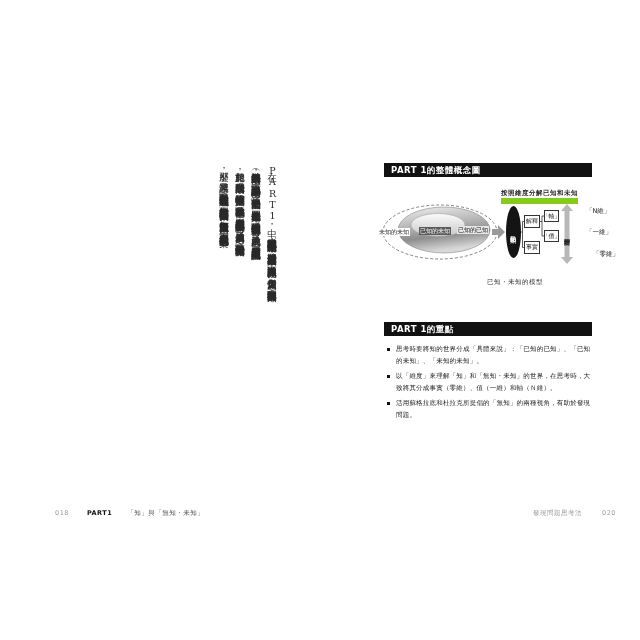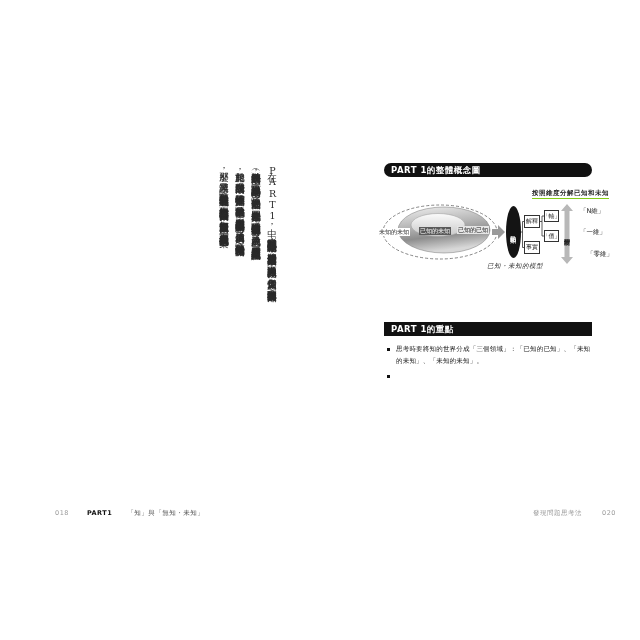--- a/index.html
+++ b/index.html
@@ -14,43 +14,43 @@
   .footer-left{left:55px;}
   .footer-left .pagenum{color:#999;}
   .footer-left .partlabel{margin-left:18px;font-weight:bold;color:#111;}
   .footer-left .chaptitle{margin-left:15px;color:#555;}
   .footer-right{left:533px;color:#999;}
   .footer-right .booktitle{margin-right:20px;color:#999;margin-top:41px;}
   
   .bar{position:absolute;left:384px;width:208px;height:14px;background:#111;
        color:#fff;font-weight:bold;font-size:8.5px;line-height:14px;
        padding-left:7px;box-sizing:border-box;letter-spacing:0.5px;}
-  .bar1{top:163px;border-radius:7px;} .bar2{top:322px;}
+  .bar1{top:163px;} .bar2{top:322px;}
   .diagram{position:absolute;left:375px;top:184px;width:228px;height:100px;}
   .diagram svg{position:absolute;left:0;top:0;}
   .dlabel{position:absolute;font-size:6.5px;line-height:8px;white-space:nowrap;color:#222;}
-  .dheading{left:126px;top:5px;font-weight:bold;border-bottom:1px solid #84cc16;
-            padding-bottom:1px;letter-spacing:0.5px;margin-left:31px;}
-  .dcaption{left:112px;top:78px;color:#333;letter-spacing:0.5px;font-style:italic;}
+  .dheading{left:126px;top:5px;font-weight:bold;border-bottom:6px solid #84cc16;
+            padding-bottom:1px;letter-spacing:0.5px;}
+  .dcaption{left:112px;top:94px;color:#333;letter-spacing:0.5px;}
   .lbl-uu{left:3px;top:44px;background:#fff;padding:0 1px;font-size:6px;}
   .lbl-ku{left:44px;top:43px;background:#5a5a5a;color:#fff;padding:0 1px;font-size:6px;}
   .lbl-kk{left:82px;top:42px;background:#e5e5e5;color:#111;padding:0 1px;font-size:6px;}
   .lens-text{position:absolute;left:132px;top:25px;width:13px;height:47px;
              writing-mode:vertical-rl;text-orientation:upright;color:#fff;
              font-size:6px;line-height:13px;text-align:center;letter-spacing:0.5px;}
   .dbox{position:absolute;box-sizing:border-box;border:1px solid #333;background:#fff;
         font-size:6px;display:flex;align-items:center;justify-content:center;color:#222;}
   .box-interp{left:149px;top:31px;width:16px;height:13px;}
   .box-fact{left:149px;top:57px;width:16px;height:13px;}
   .box-axis{left:169px;top:26px;width:15px;height:12px;}
   .box-value{left:169px;top:46px;width:15px;height:12px;}
   .arrow-text{position:absolute;left:186px;top:28px;width:12px;height:44px;
               writing-mode:vertical-rl;text-orientation:upright;color:#222;
               font-size:6px;line-height:12px;text-align:center;}
-  .dim{position:absolute;left:205px;font-size:6.5px;white-space:nowrap;color:#222;}
+  .dim{position:absolute;left:211px;font-size:6.5px;white-space:nowrap;color:#222;}
   .dim-n{top:23px;} .dim-one{top:44px;} .dim-zero{top:66px;margin-left:7px;}
   
   .points{position:absolute;left:386px;top:344px;width:208px;margin:0;padding:0;list-style:none;}
   .points li{position:relative;padding-left:10px;margin-bottom:4px;
              font-size:6.5px;line-height:11.5px;letter-spacing:0.2px;color:#222;}
   .points .sq{position:absolute;left:1px;top:4px;width:3px;height:3px;background:#111;}
 </style>
 </head>
 <body>
 
@@ -112,22 +112,23 @@
       <div class="dim dim-one">「一維」</div>
       <div class="dim dim-zero">「零維」</div>
       <div class="dlabel dcaption">已知・未知的模型</div>
     </div>
 
     <div class="bar bar2">
       <span>PART 1的重點</span>
     </div>
 
     <ul class="points">
-      <li><span class="sq"></span><span>思考時要將知的世界分成「三個領域」：「已知的已知」、「未知的未知」、「未知的未知」。</span></li>
-      <li><span class="sq"></span></li>
+      <li><span class="sq"></span><span>思考時要將知的世界分成「具體來說」：「已知的已知」、「已知的未知」、「未知的未知」。</span></li>
+      <li><span class="sq"></span><span>以「維度」來理解「知」和「無知・未知」的世界，在思考時，大致將其分成事實（零維）、值（一維）和軸（Ｎ維）。</span></li>
+      <li><span class="sq"></span><span>活用蘇格拉底和杜拉克所提倡的「無知」的兩種視角，有助於發現問題。</span></li>
     </ul>
 
     <div class="footer footer-right">
       <span class="booktitle">發現問題思考法</span><span>020</span>
     </div>
   </section>
 
 </div>
 
 </body></html>

